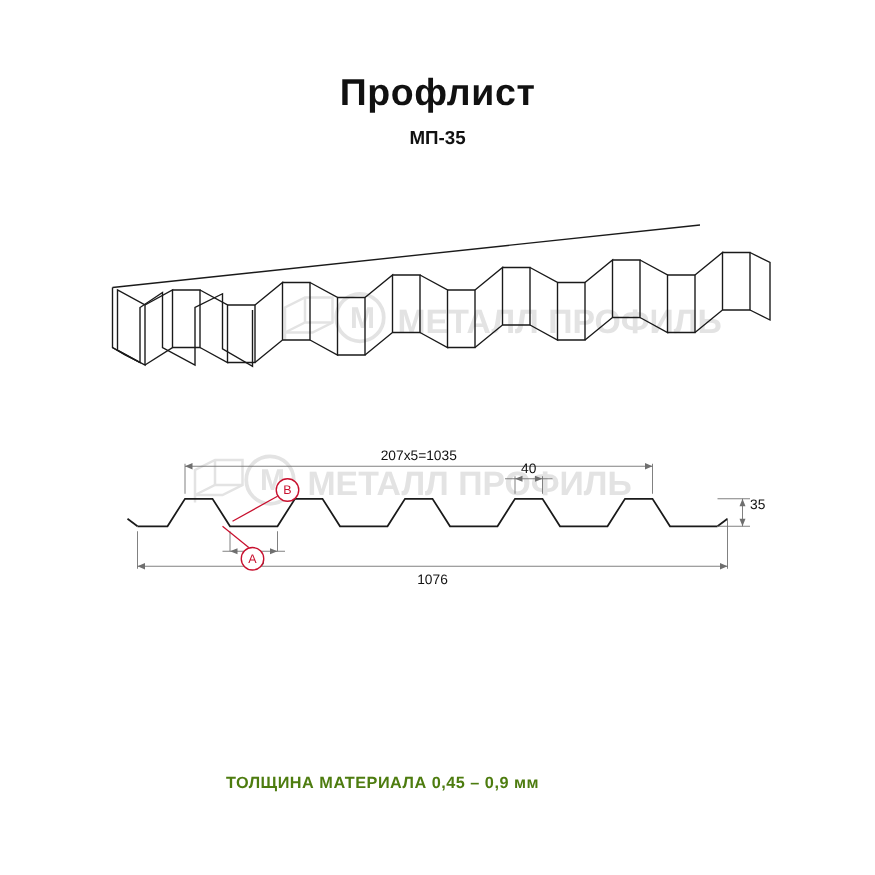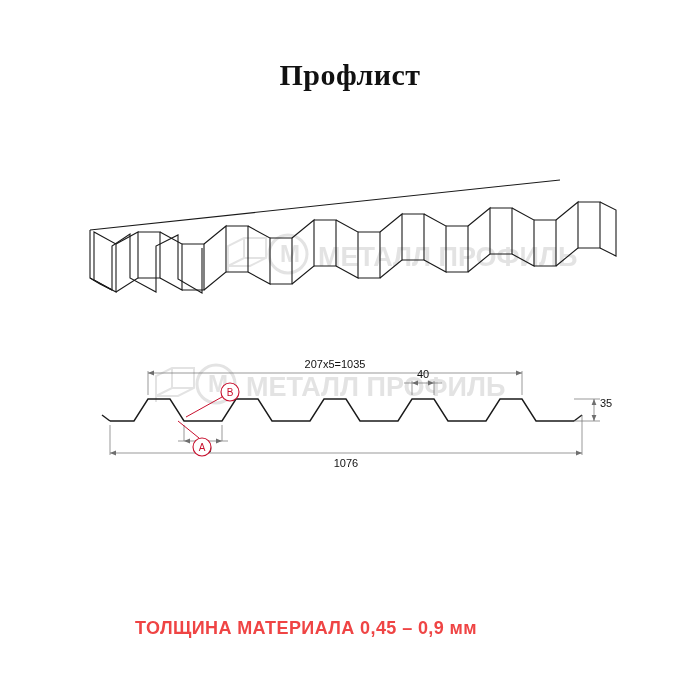--- a/index.html
+++ b/index.html
@@ -23,42 +23,41 @@
   .title {
     position: absolute;
     top: 58px;
     left: 0;
     width: 700px;
     text-align: center;
     font-size: 30px;
     font-weight: bold;
     letter-spacing: 0.5px;
     color: #111111;
-    font-family: Liberation Serif, serif;
   }
   .subtitle {
     position: absolute;
     top: 102px;
     left: 0;
     width: 700px;
     text-align: center;
     font-size: 15px;
     font-weight: bold;
     color: #111111;
   }
   .footer-note {
     position: absolute;
     top: 618px;
     left: 0;
     width: 612px;
     text-align: center;
-    font-size: 18px;
+    font-size: 13px;
     font-weight: bold;
     letter-spacing: 0.4px;
-    color: #ef4444;
+    color: #4d7c0f;
   }
   .iso-wrap {
     position: absolute;
     top: 160px;
     left: 60px;
     width: 580px;
     height: 160px;
   }
   .section-wrap {
     position: absolute;
@@ -85,20 +84,21 @@
     fill: #c8102e;
     font-weight: normal;
   }
 </style>
 </head>
 <body>
 
 <div class="page">
 
   <div class="title">Профлист</div>
+  <div class="subtitle">МП-35</div>
 
   <div class="wm wm1">
     <svg width="300" height="64" viewBox="0 0 300 64">
       <g fill="none" stroke="#e3e3e3" stroke-width="2">
         <path d="M6 44 L6 18 L22 10 L44 10 L44 30 L28 38 L6 38 Z"></path>
         <path d="M6 38 L22 30 L44 30"></path>
         <path d="M22 30 L22 10"></path>
       </g>
       <circle cx="66" cy="26" r="19" fill="none" stroke="#e3e3e3" stroke-width="3"></circle>
       <text x="58" y="34" font-family="Liberation Sans, sans-serif" font-size="24" font-weight="bold" fill="#e3e3e3">М</text>

